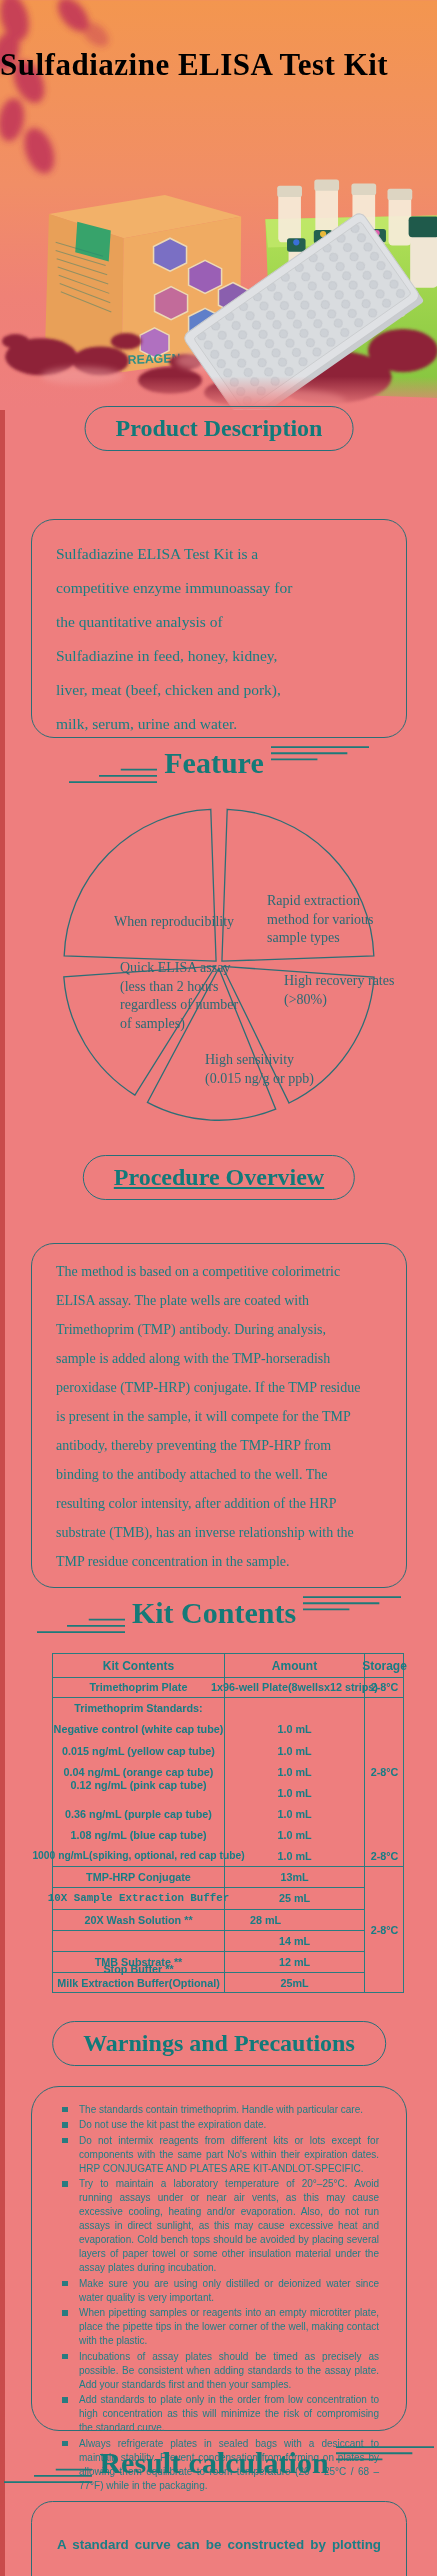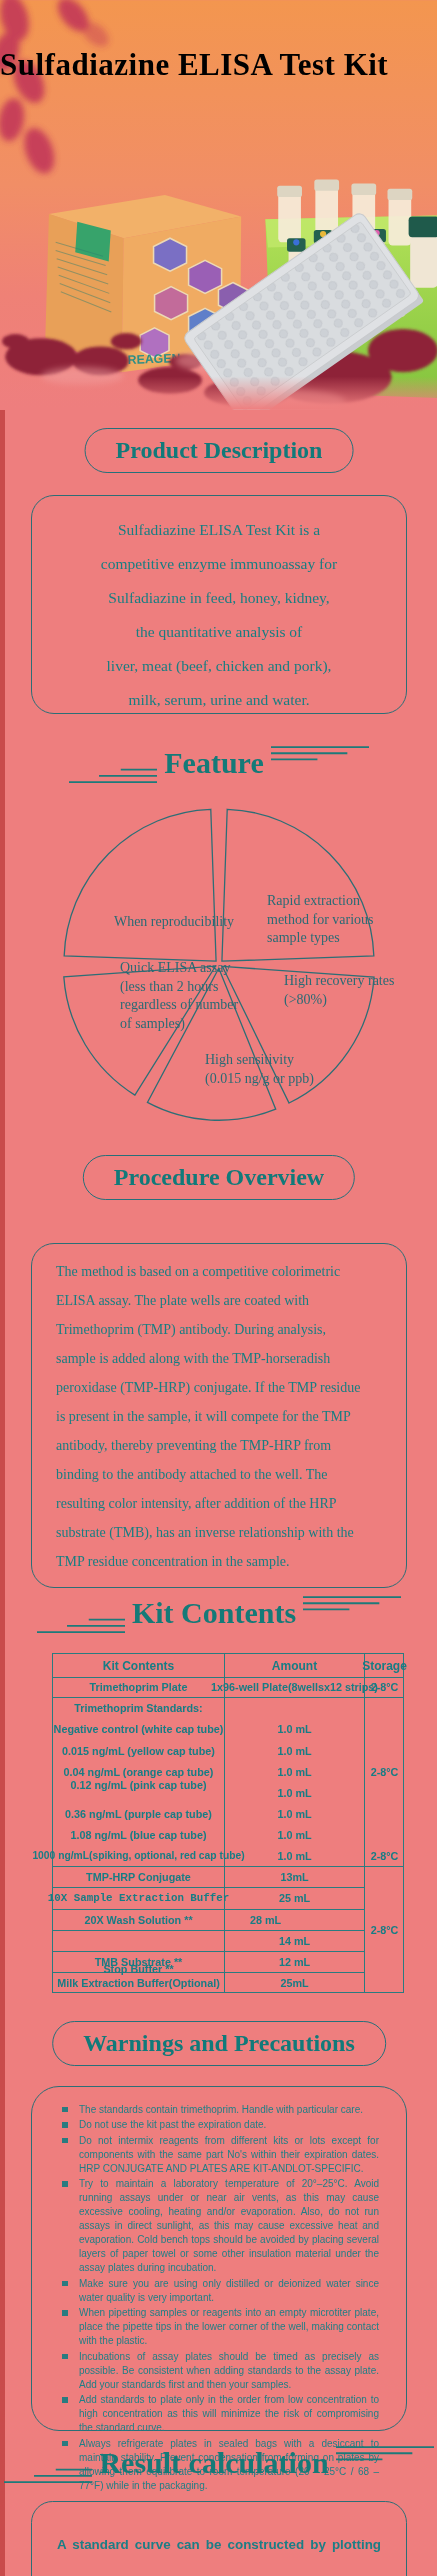--- a/index.html
+++ b/index.html
@@ -15,21 +15,21 @@
         padding:8.2px 30px;font:bold 24px "Liberation Serif","DejaVu Serif",serif;color:#117a7a;white-space:nowrap;}
   
   .bigh{position:absolute;left:0;width:100%;display:flex;justify-content:center;align-items:center;gap:7.2px;}
   .bigh .txt{font:bold 30px "Liberation Serif","DejaVu Serif",serif;color:#157a78;}
   .declines line{stroke:#1d7a7a;stroke-width:3.5;}
   .declines.left{transform:translateY(12.4px);}
   .declines.right{transform:translateY(-8.2px);}
   
   .tbox{position:absolute;left:31px;width:376px;border:1.5px solid #2c6e76;border-radius:23px;
         color:#187e82;box-sizing:border-box;}
-  .descbox{top:495px;height:219px;padding:16.5px 24px;font-size:15.5px;line-height:34px;text-align:center;}
+  .descbox{top:519px;height:219px;padding:16.5px 24px;font-size:15.5px;line-height:34px;}
   .procbox{top:1243px;height:345px;padding:13.4px 24px;font-size:14px;line-height:29px;}
   .warnbox{top:2086px;height:345px;padding:15.5px 27px 0 30px;border-radius:28px;
            font-family:"Liberation Sans","DejaVu Sans",sans-serif;font-size:10px;line-height:14px;color:#1f7f86;}
   .resultbox{top:2501px;height:219px;padding:21.6px 25px 0 25px;border-radius:21.6px;
            font-family:"Liberation Sans","DejaVu Sans",sans-serif;font-size:13.4px;color:#1c7e86;font-weight:bold;}
   .rline{line-height:41px;text-align:justify;text-align-last:justify;}
   .warn-item{display:flex;margin-bottom:1.5px;}
   .warn-item .bullet{flex:0 0 5.7px;width:5.7px;height:5.7px;background:#2a7b80;margin:4.1px 11.3px 0 0;}
   .warn-item .wtext{flex:1;text-align:justify;}
   
@@ -185,28 +185,28 @@
         <rect x="-214" y="-142" width="424" height="204" rx="14" fill="#dfe1e4" stroke="#c8cacd" stroke-width="2"></rect>
         <rect x="-198" y="-126" width="396" height="172" rx="6" fill="url(#wells)" stroke="#c8cacd" stroke-width="1.5"></rect>
       </g>
       <rect x="0" y="730" width="850" height="65" fill="url(#fadeGrad)"></rect>
     </svg>
     <h1>Sulfadiazine ELISA Test Kit</h1>
   </div>
 
   <div class="left-strip"></div>
 
-  <div class="pill" style="top:428px;">
+  <div class="pill" style="top:406px;">
     <span>Product Description</span>
   </div>
   <div class="tbox descbox">
     <div>Sulfadiazine ELISA Test Kit is a</div>
     <div>competitive enzyme immunoassay for</div>
+    <div>the quantitative analysis of</div>
     <div>Sulfadiazine in feed, honey, kidney,</div>
-    <div>the quantitative analysis of</div>
     <div>liver, meat (beef, chicken and pork),</div>
     <div>milk, serum, urine and water.</div>
   </div>
 
   <div class="bigh" style="top:746px;">
     <svg class="declines left" width="88" height="24" viewBox="0 0 170 46">
       <line x1="100" y1="12" x2="170" y2="12"></line>
         <line x1="58" y1="24" x2="170" y2="24"></line>
         <line x1="0" y1="36" x2="170" y2="36"></line>
     </svg>
@@ -232,21 +232,21 @@
       <div class="pie-label" style="left: 284px; top: 179px; width: 129px; text-align: left;">High recovery rates
 (&gt;80%)</div>
       <div class="pie-label" style="left: 205px; top: 258px; width: 129px; text-align: left;">High sensitivity
 (0.015 ng/g or ppb)</div>
       <div class="pie-label" style="left: 120px; top: 166px; width: 129px; text-align: left;">Quick ELISA assay
 (less than 2 hours
 regardless of number
 of samples)</div>
     </div>
 
-  <div class="pill" style="top:1155px;">
+  <div class="pill" style="top:1155px;text-decoration:underline;">
     <span>Procedure Overview</span>
   </div>
   <div class="tbox procbox">
     <div>The method is based on a competitive colorimetric</div>
     <div>ELISA assay. The plate wells are coated with</div>
     <div>Trimethoprim (TMP) antibody. During analysis,</div>
     <div>sample is added along with the TMP-horseradish</div>
     <div>peroxidase (TMP-HRP) conjugate. If the TMP residue</div>
     <div>is present in the sample, it will compete for the TMP</div>
     <div>antibody, thereby preventing the TMP-HRP from</div>

